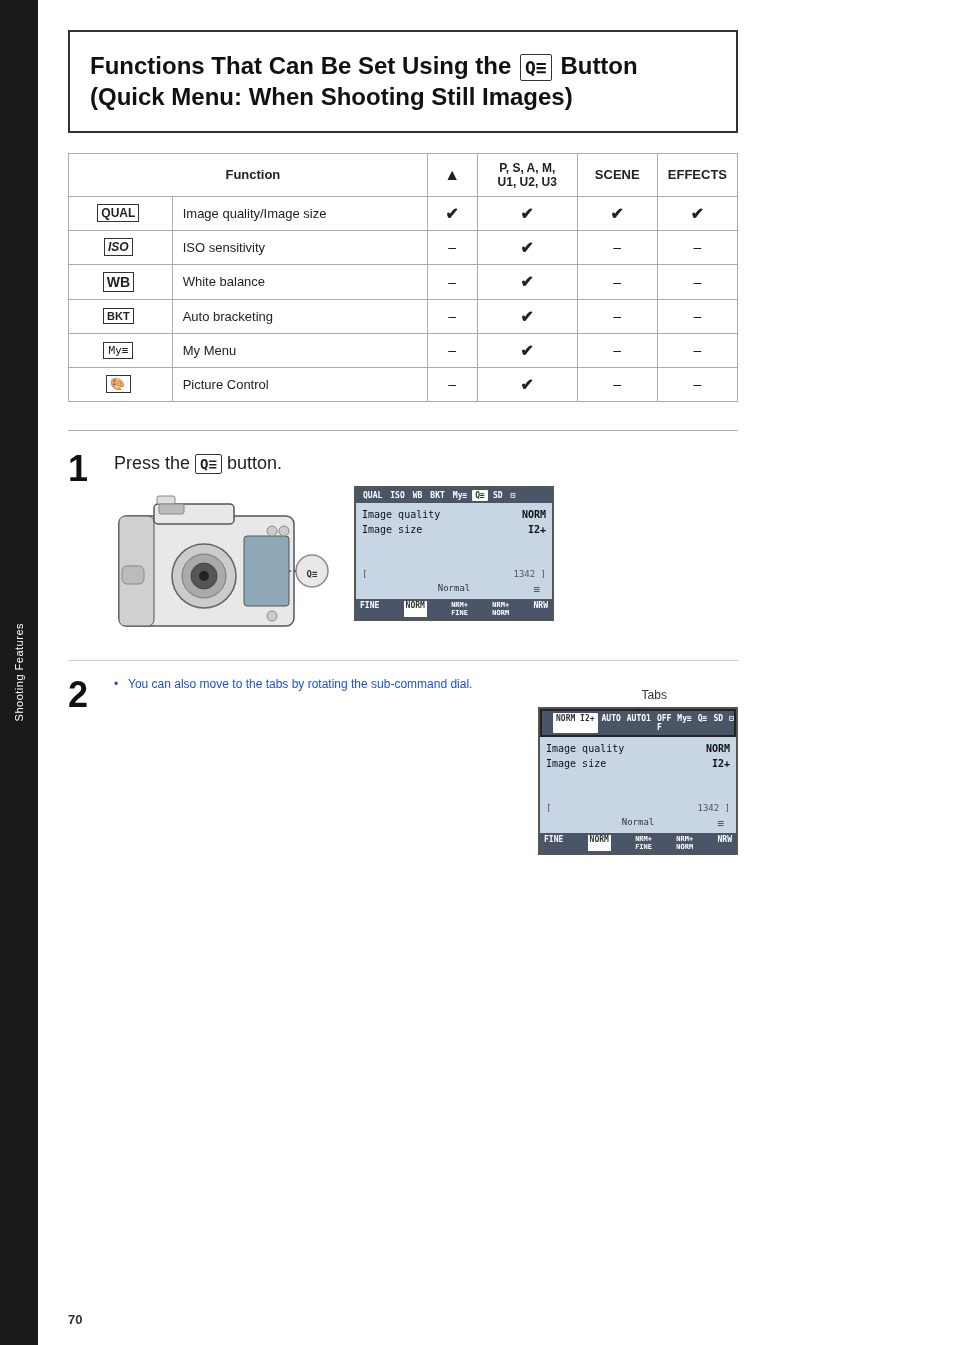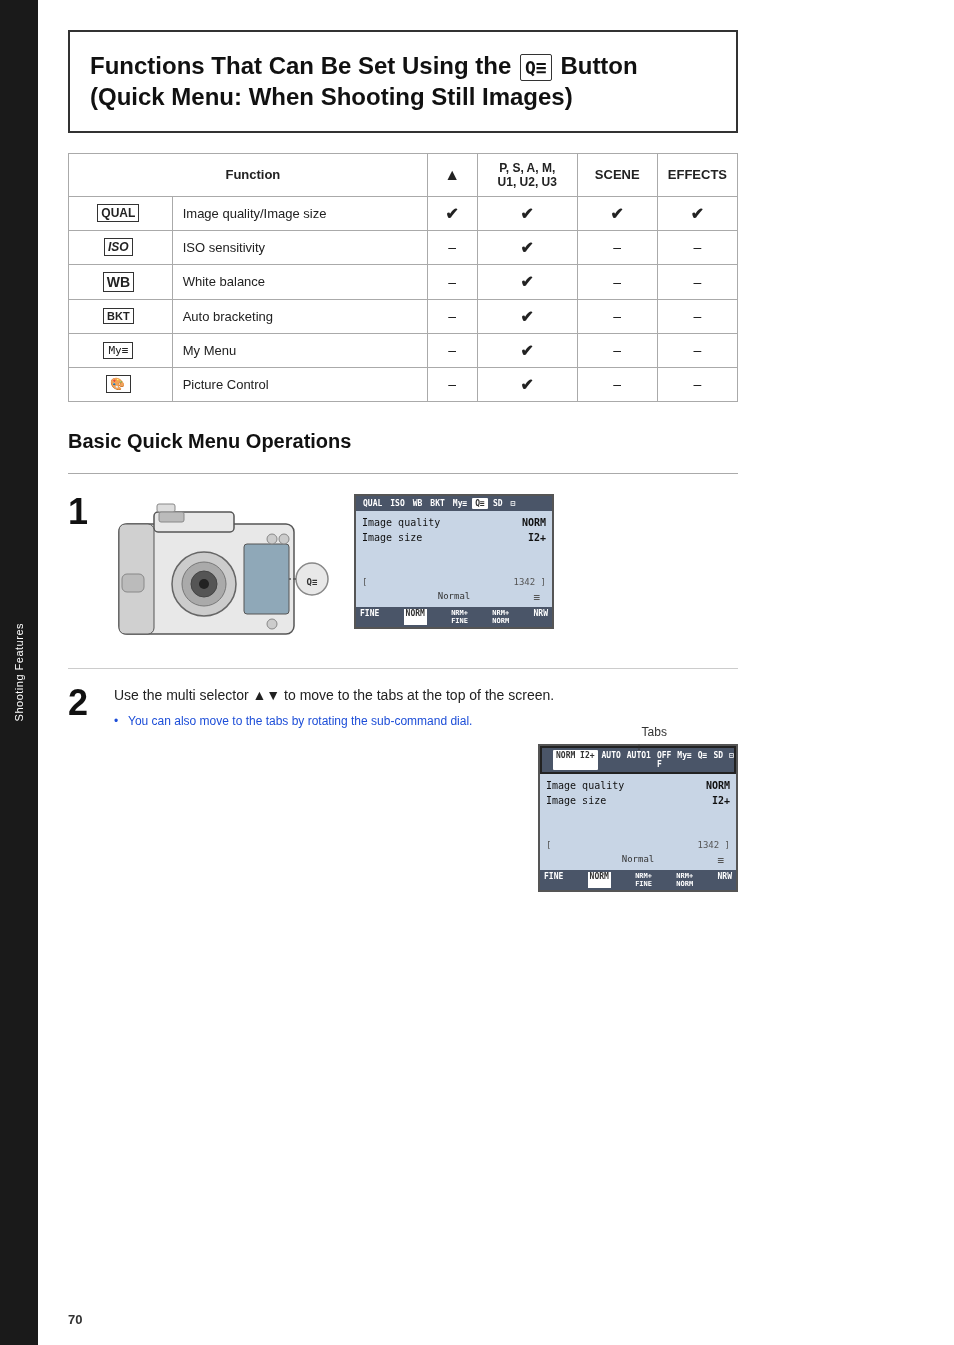--- a/index.html
+++ b/index.html
@@ -373,26 +373,30 @@
           <td><span class="row-badge-icon" style="font-size:12px;">🎨</span></td>
           <td class="row-name">Picture Control</td>
           <td><span class="dash">–</span></td>
           <td><span class="checkmark">✔</span></td>
           <td><span class="dash">–</span></td>
           <td><span class="dash">–</span></td>
         </tr>
       </tbody>
     </table>
 
-    <h2 class="section-heading">Basic Quick Menu Operations</h2>
     <hr class="section-divider">
 
     <div class="step">
       <div class="step-number">1</div>
       <div class="step-content">
+        <div class="step-title">
+          Press the
+          <span style="border:1.5px solid #333; padding:1px 4px; border-radius:2px; font-family:monospace; font-size:14px; font-weight:bold;">Q≡</span>
+          button.
+        </div>
         <div class="step-body">
 
           <div class="camera-svg-wrapper">
             <svg width="220" height="150" viewBox="0 0 220 150" xmlns="http://www.w3.org/2000/svg">
 
               <rect x="5" y="30" width="175" height="110" rx="8" ry="8" fill="#e8e8e8" stroke="#555" stroke-width="1.5"></rect>
 
               <rect x="40" y="18" width="80" height="20" rx="4" fill="#e8e8e8" stroke="#555" stroke-width="1.5"></rect>
 
               <rect x="5" y="30" width="35" height="110" rx="6" fill="#d0d0d0" stroke="#555" stroke-width="1"></rect>
@@ -460,23 +464,20 @@
           </div>
         </div>
       </div>
     </div>
 
     <hr class="step-divider">
 
     <div class="step">
       <div class="step-number">2</div>
       <div class="step-content">
-        <div class="step2-content">
-          Use the multi selector ▲▼ to move to the tabs at the top of the screen.
-        </div>
         <p class="step2-bullet">
           You can also move to the tabs by rotating the sub-command dial.
         </p>
 
         <div style="margin-top: 16px; display: flex; justify-content: flex-end;">
           <div style="position: relative;">
 
             <div style="position: absolute; top: -22px; left: 50%; transform: translateX(-30%);">
               <span style="font-size:12px; color:#333;margin-left:16px;">Tabs</span>
             </div>

